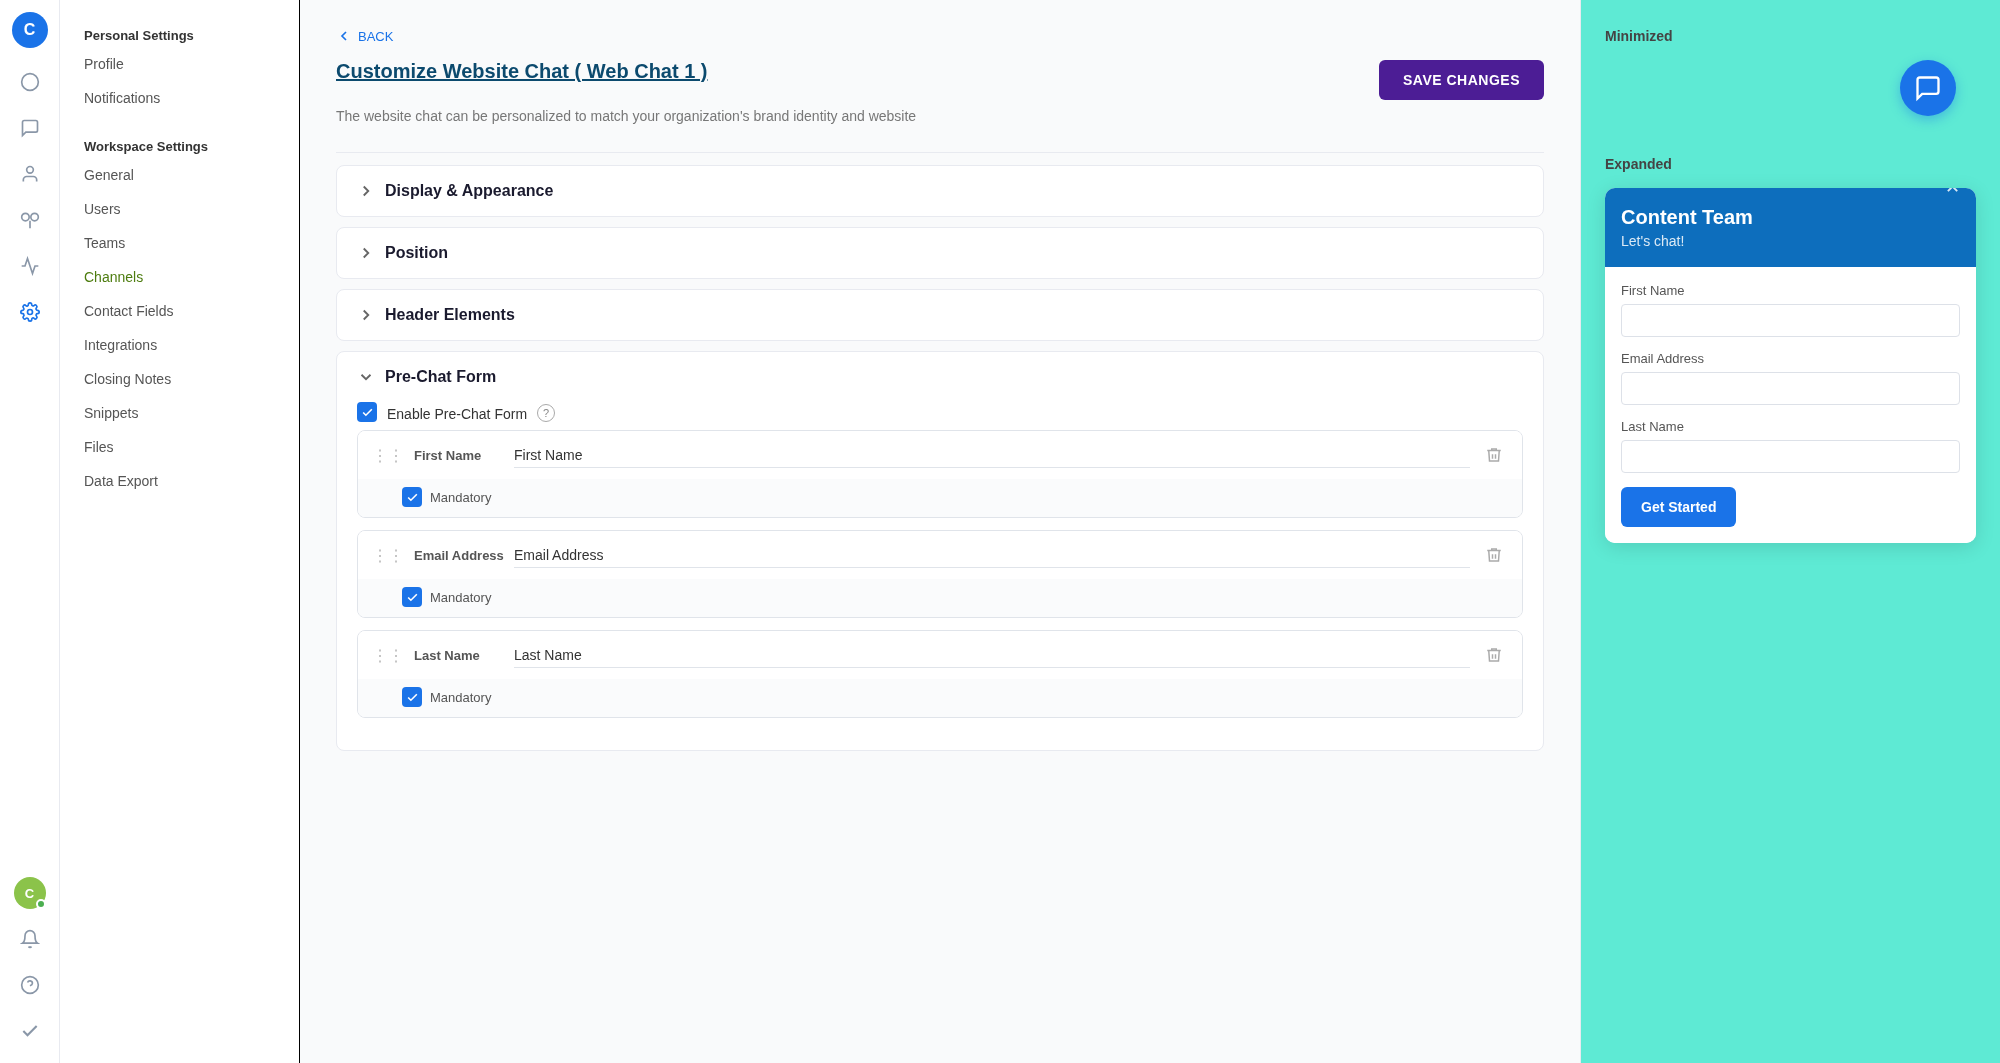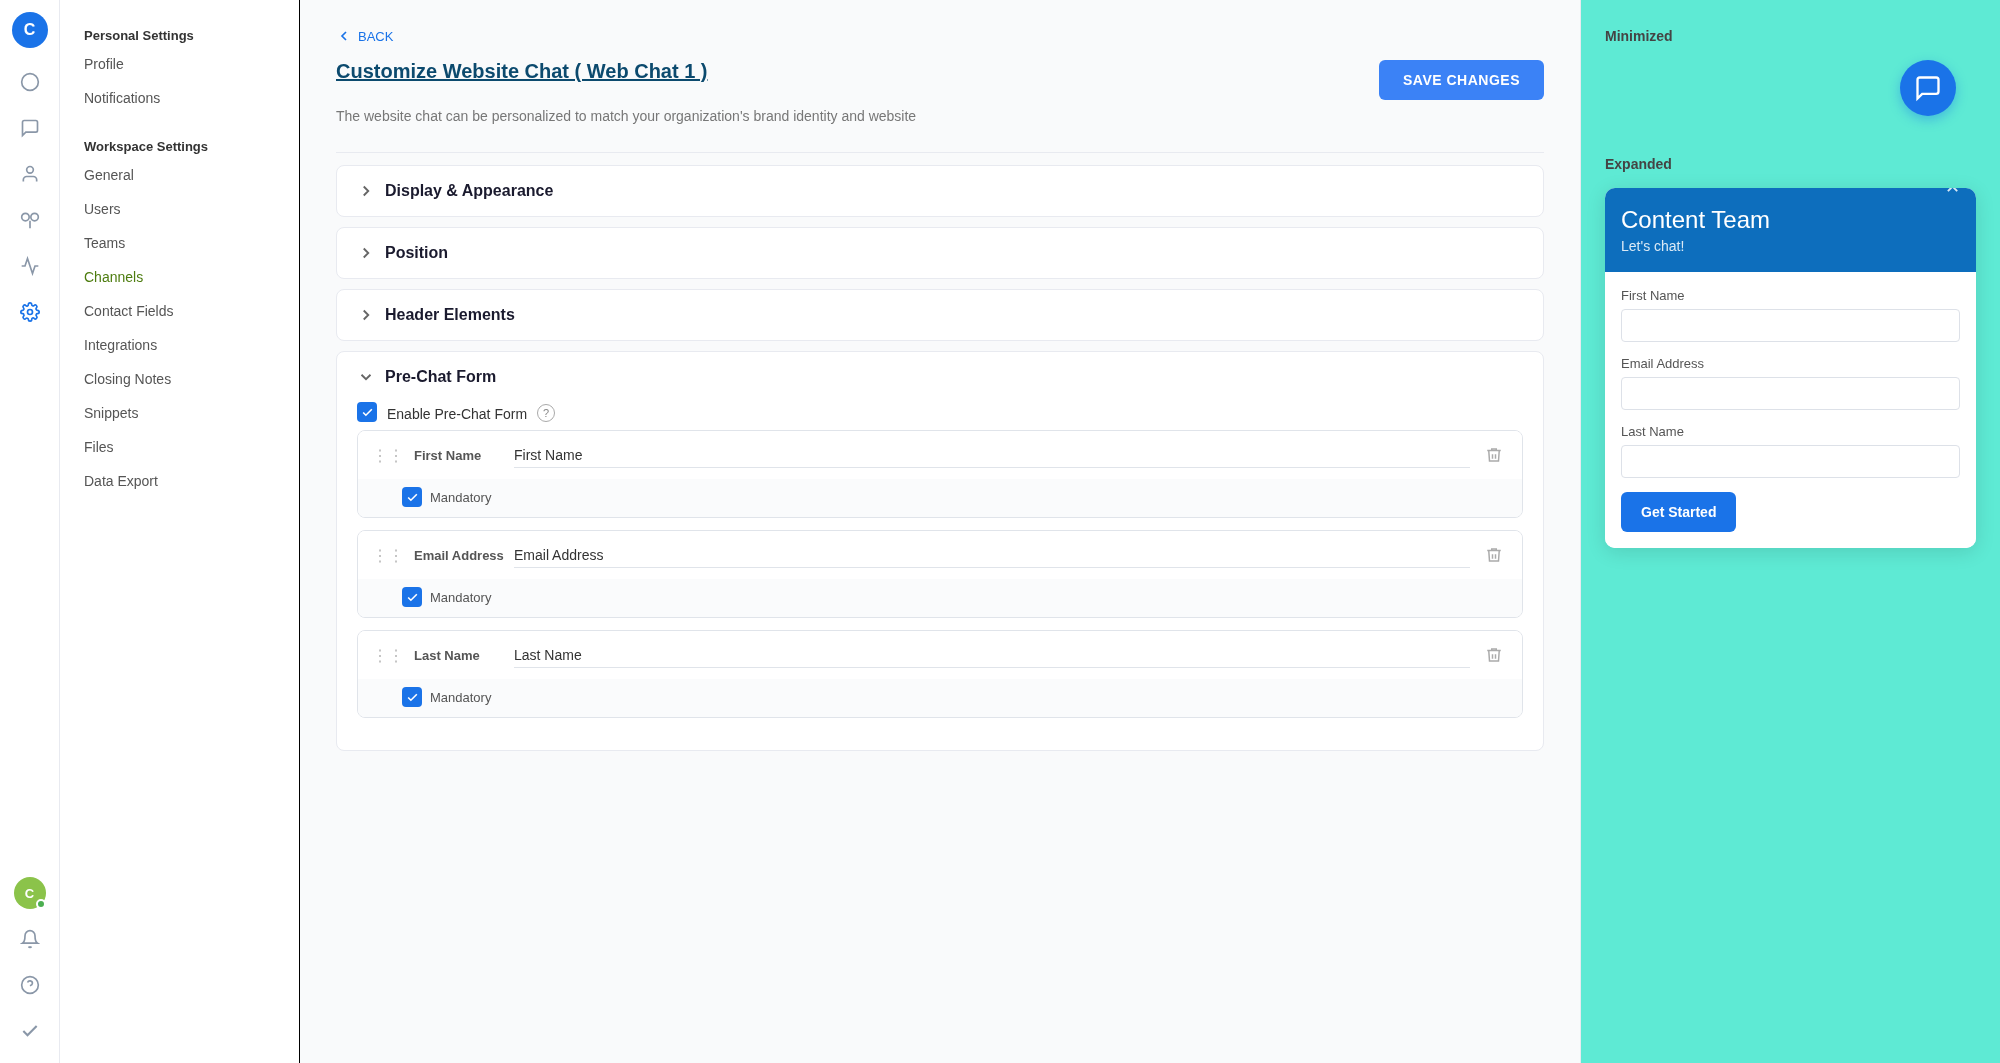--- a/index.html
+++ b/index.html
@@ -93,21 +93,21 @@
       display: flex; align-items: flex-start; justify-content: space-between;
       margin-bottom: 8px;
     }
     .page-title {
       font-size: 20px;
       font-weight: 700;
       color: #0c4a6e;
       text-decoration: underline;
     }
     .save-btn {
-      background: #3b82f6;
+      background: #4c1d95;
       color: #fff;
       border: none;
       border-radius: 6px;
       padding: 12px 24px;
       font-size: 14px;
       font-weight: 600;
       cursor: pointer;
       letter-spacing: 0.5px;
       white-space: nowrap;
     }
@@ -261,22 +261,22 @@
       background: #fff;
       border-radius: 10px;
       box-shadow: 0 4px 20px rgba(0,0,0,0.12);
       overflow: hidden;
     }
     .chat-header {
       background: #0d6ebd;
       padding: 18px 16px;
     }
     .chat-header-title {
-      font-size: 24px;
-      font-weight: 400;
+      font-size: 20px;
+      font-weight: 700;
       color: #fff;
       margin-bottom: 4px;
     }
     .chat-header-subtitle {
       font-size: 14px;
       color: rgba(255,255,255,0.85);
     }
     .chat-header-close {
       float: right;
       color: rgba(255,255,255,0.85);

